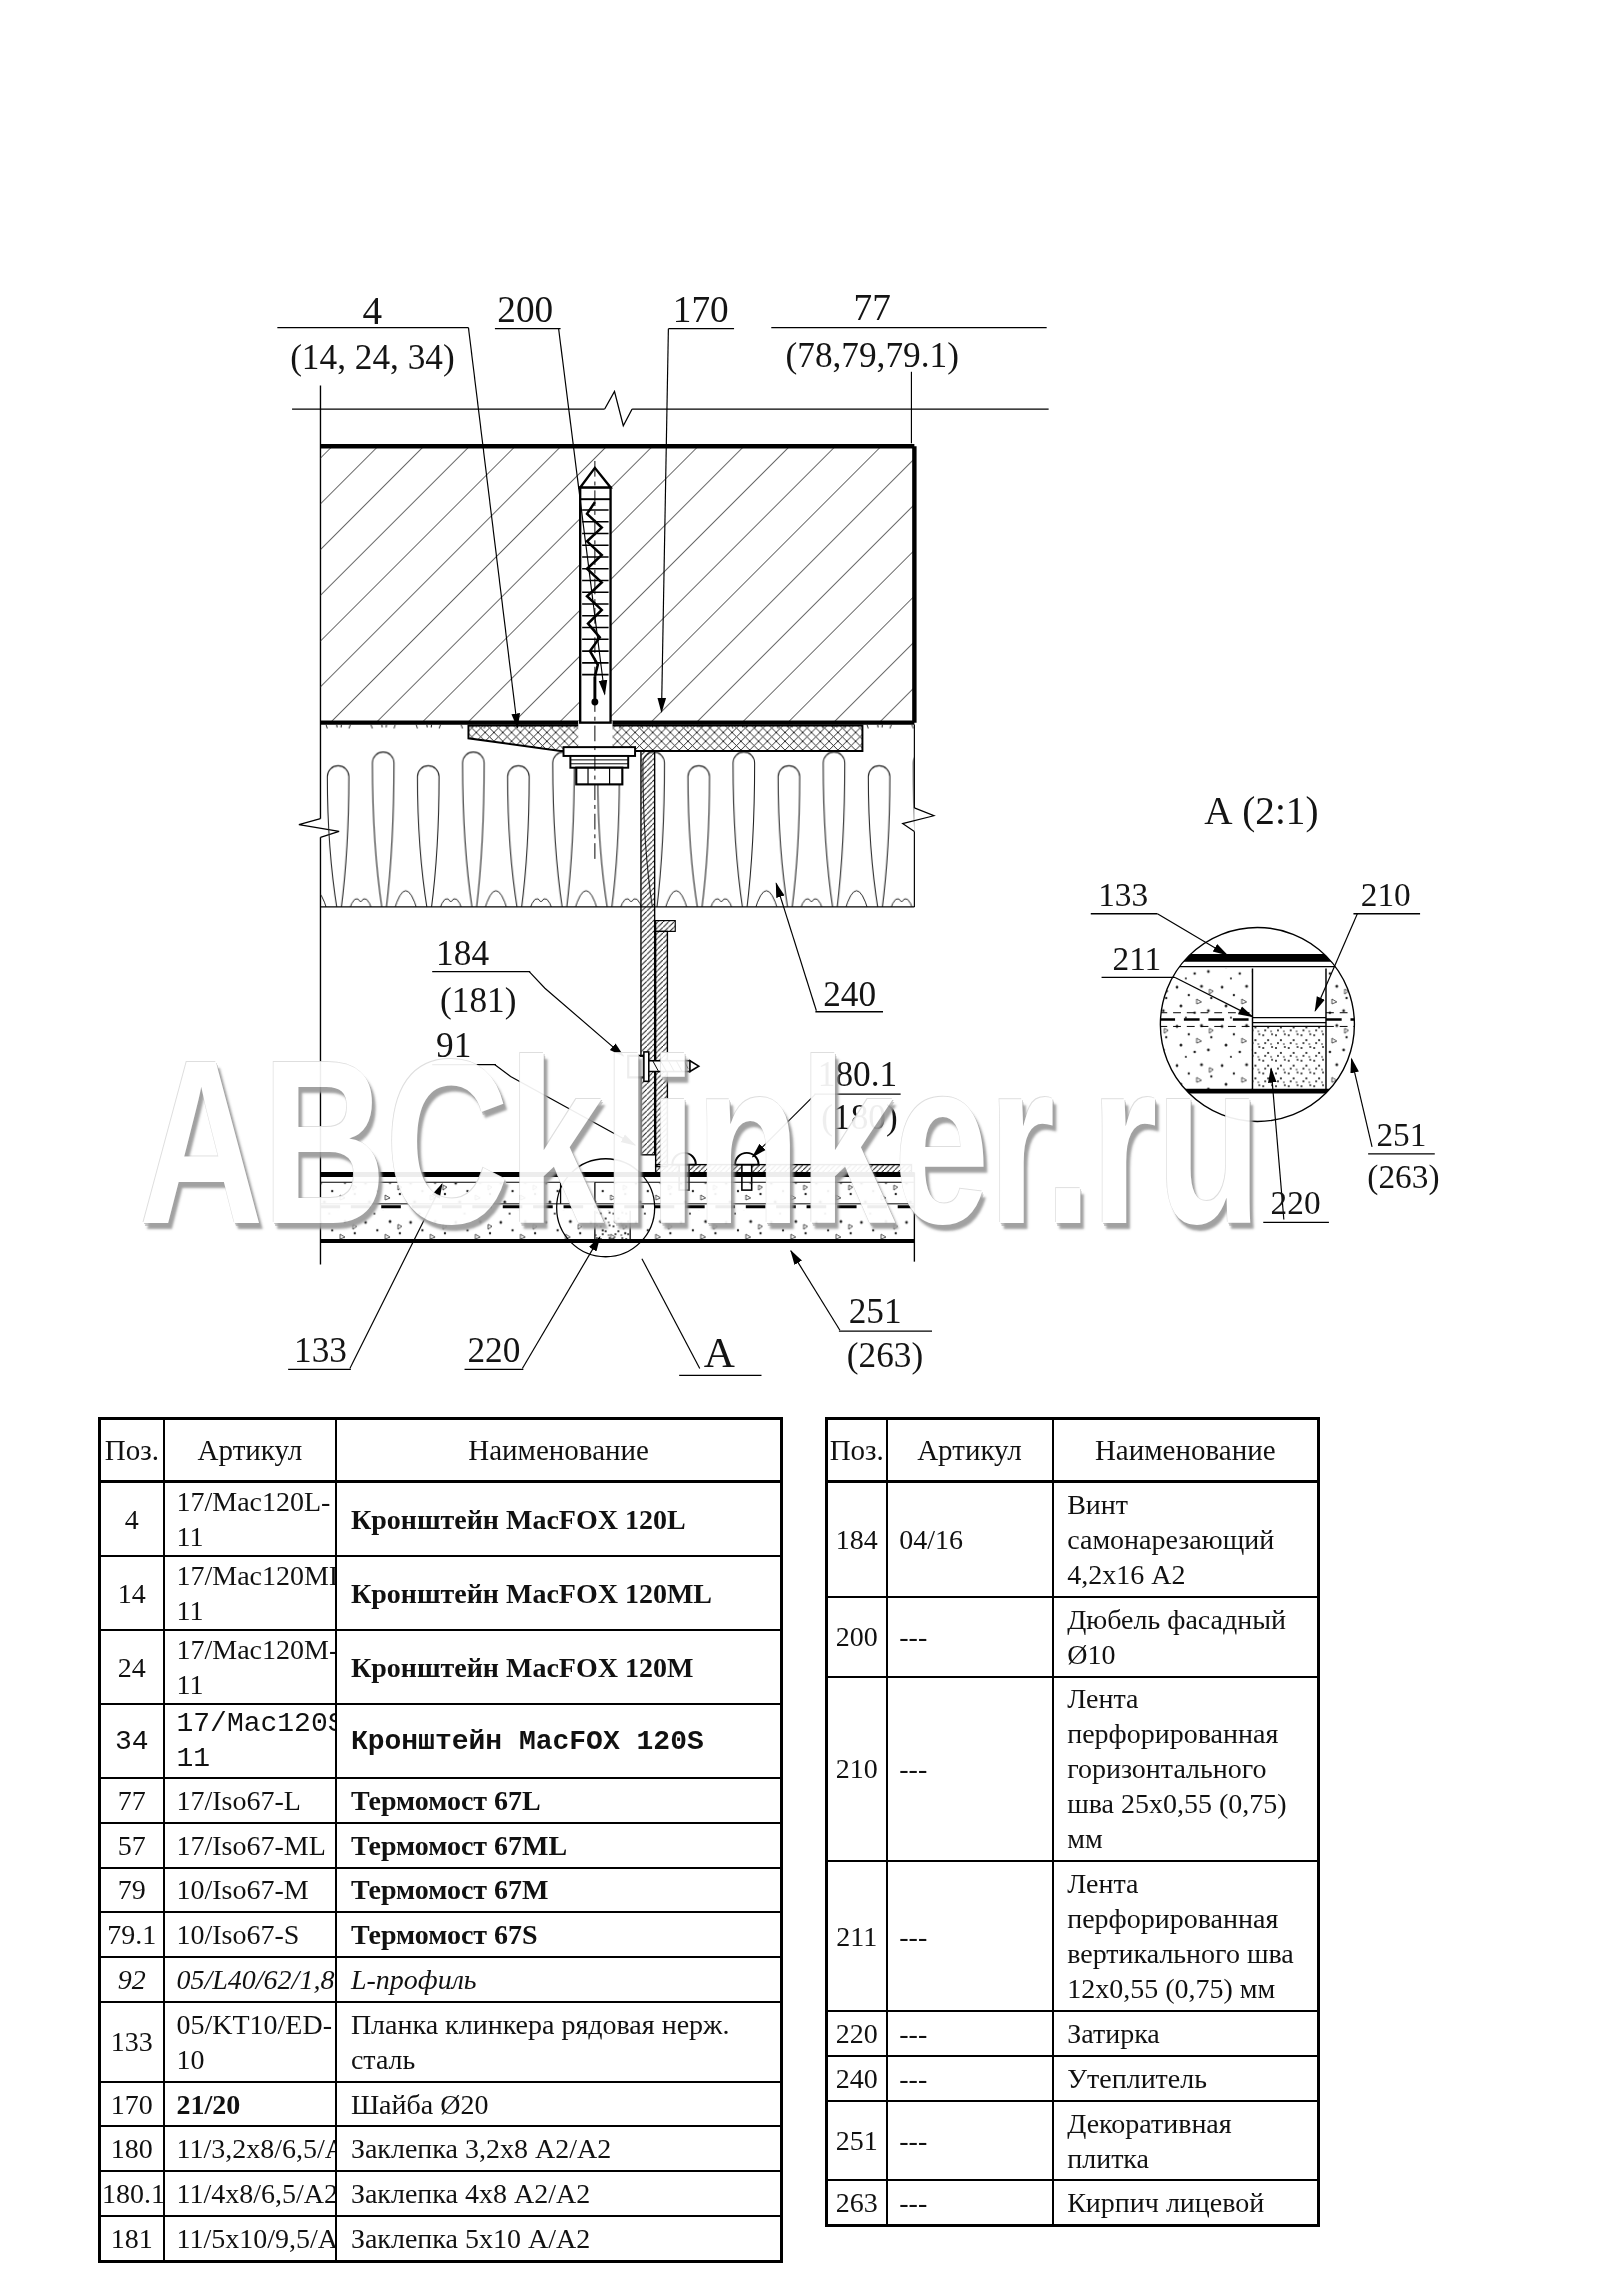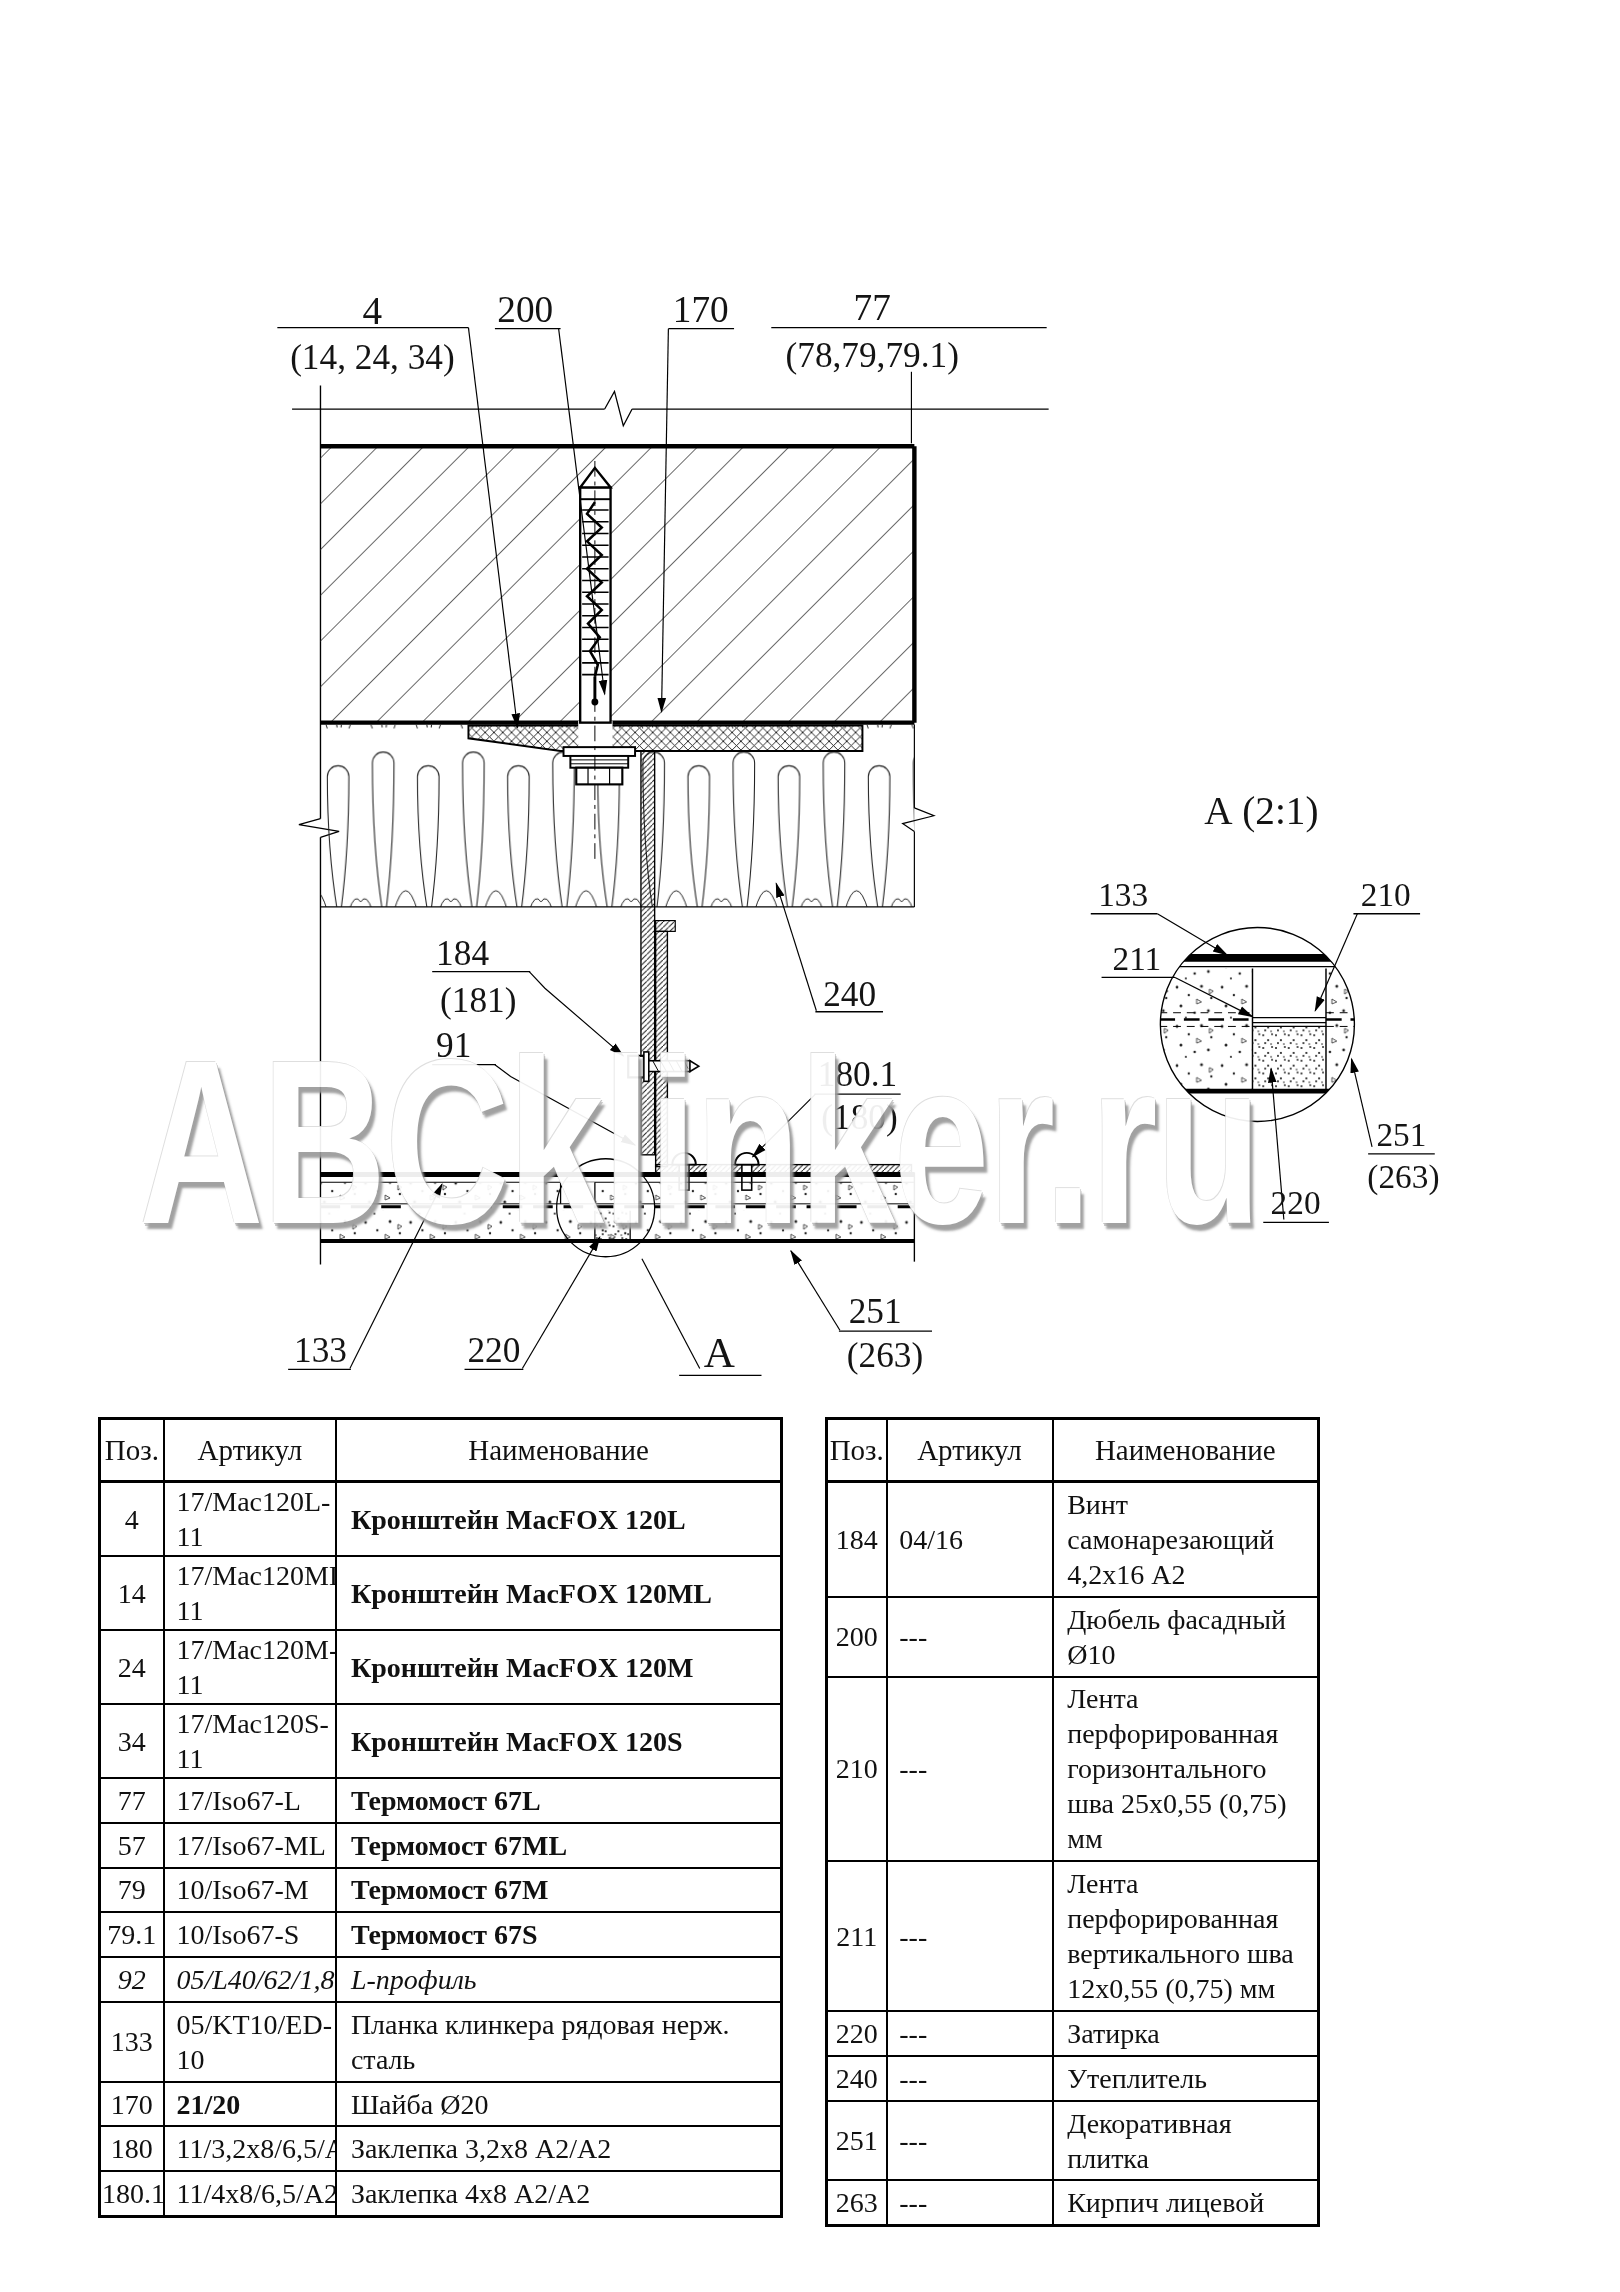--- a/index.html
+++ b/index.html
@@ -280,21 +280,21 @@
         <tr style="height: 38px;">
           <td class="pos-c">14</td>
           <td class="art-c">17/Mac120ML-11</td>
           <td class="name-c b">Кронштейн MacFOX 120ML</td>
         </tr>
         <tr style="height: 38px;">
           <td class="pos-c">24</td>
           <td class="art-c">17/Mac120M-11</td>
           <td class="name-c b">Кронштейн MacFOX 120M</td>
         </tr>
-        <tr style="height: 38px;">
+        <tr style="height: 38px; font-family: Liberation Mono, monospace;">
           <td class="pos-c">34</td>
           <td class="art-c">17/Mac120S-11</td>
           <td class="name-c b">Кронштейн MacFOX 120S</td>
         </tr>
         <tr style="height: 38px;">
           <td class="pos-c">77</td>
           <td class="art-c">17/Iso67-L</td>
           <td class="name-c b">Термомост 67L</td>
         </tr>
         <tr style="height: 38px;">
@@ -329,20 +329,25 @@
         </tr>
         <tr style="height: 38px;">
           <td class="pos-c">180</td>
           <td class="art-c">11/3,2x8/6,5/A2</td>
           <td class="name-c">Заклепка 3,2x8 А2/А2</td>
         </tr>
         <tr style="height: 38px;">
           <td class="pos-c">180.1</td>
           <td class="art-c">11/4x8/6,5/A2</td>
           <td class="name-c">Заклепка 4x8 А2/А2</td>
+        </tr>
+        <tr style="height: 38px;">
+          <td class="pos-c">181</td>
+          <td class="art-c">11/5x10/9,5/A</td>
+          <td class="name-c">Заклепка 5x10 А/А2</td>
         </tr>
       </tbody>
     </table>
 
 <table id="tableR" class="ptable">
   <colgroup>
         <col style="width:60px">
         <col style="width:166px">
         <col style="width:266px">
       </colgroup>

